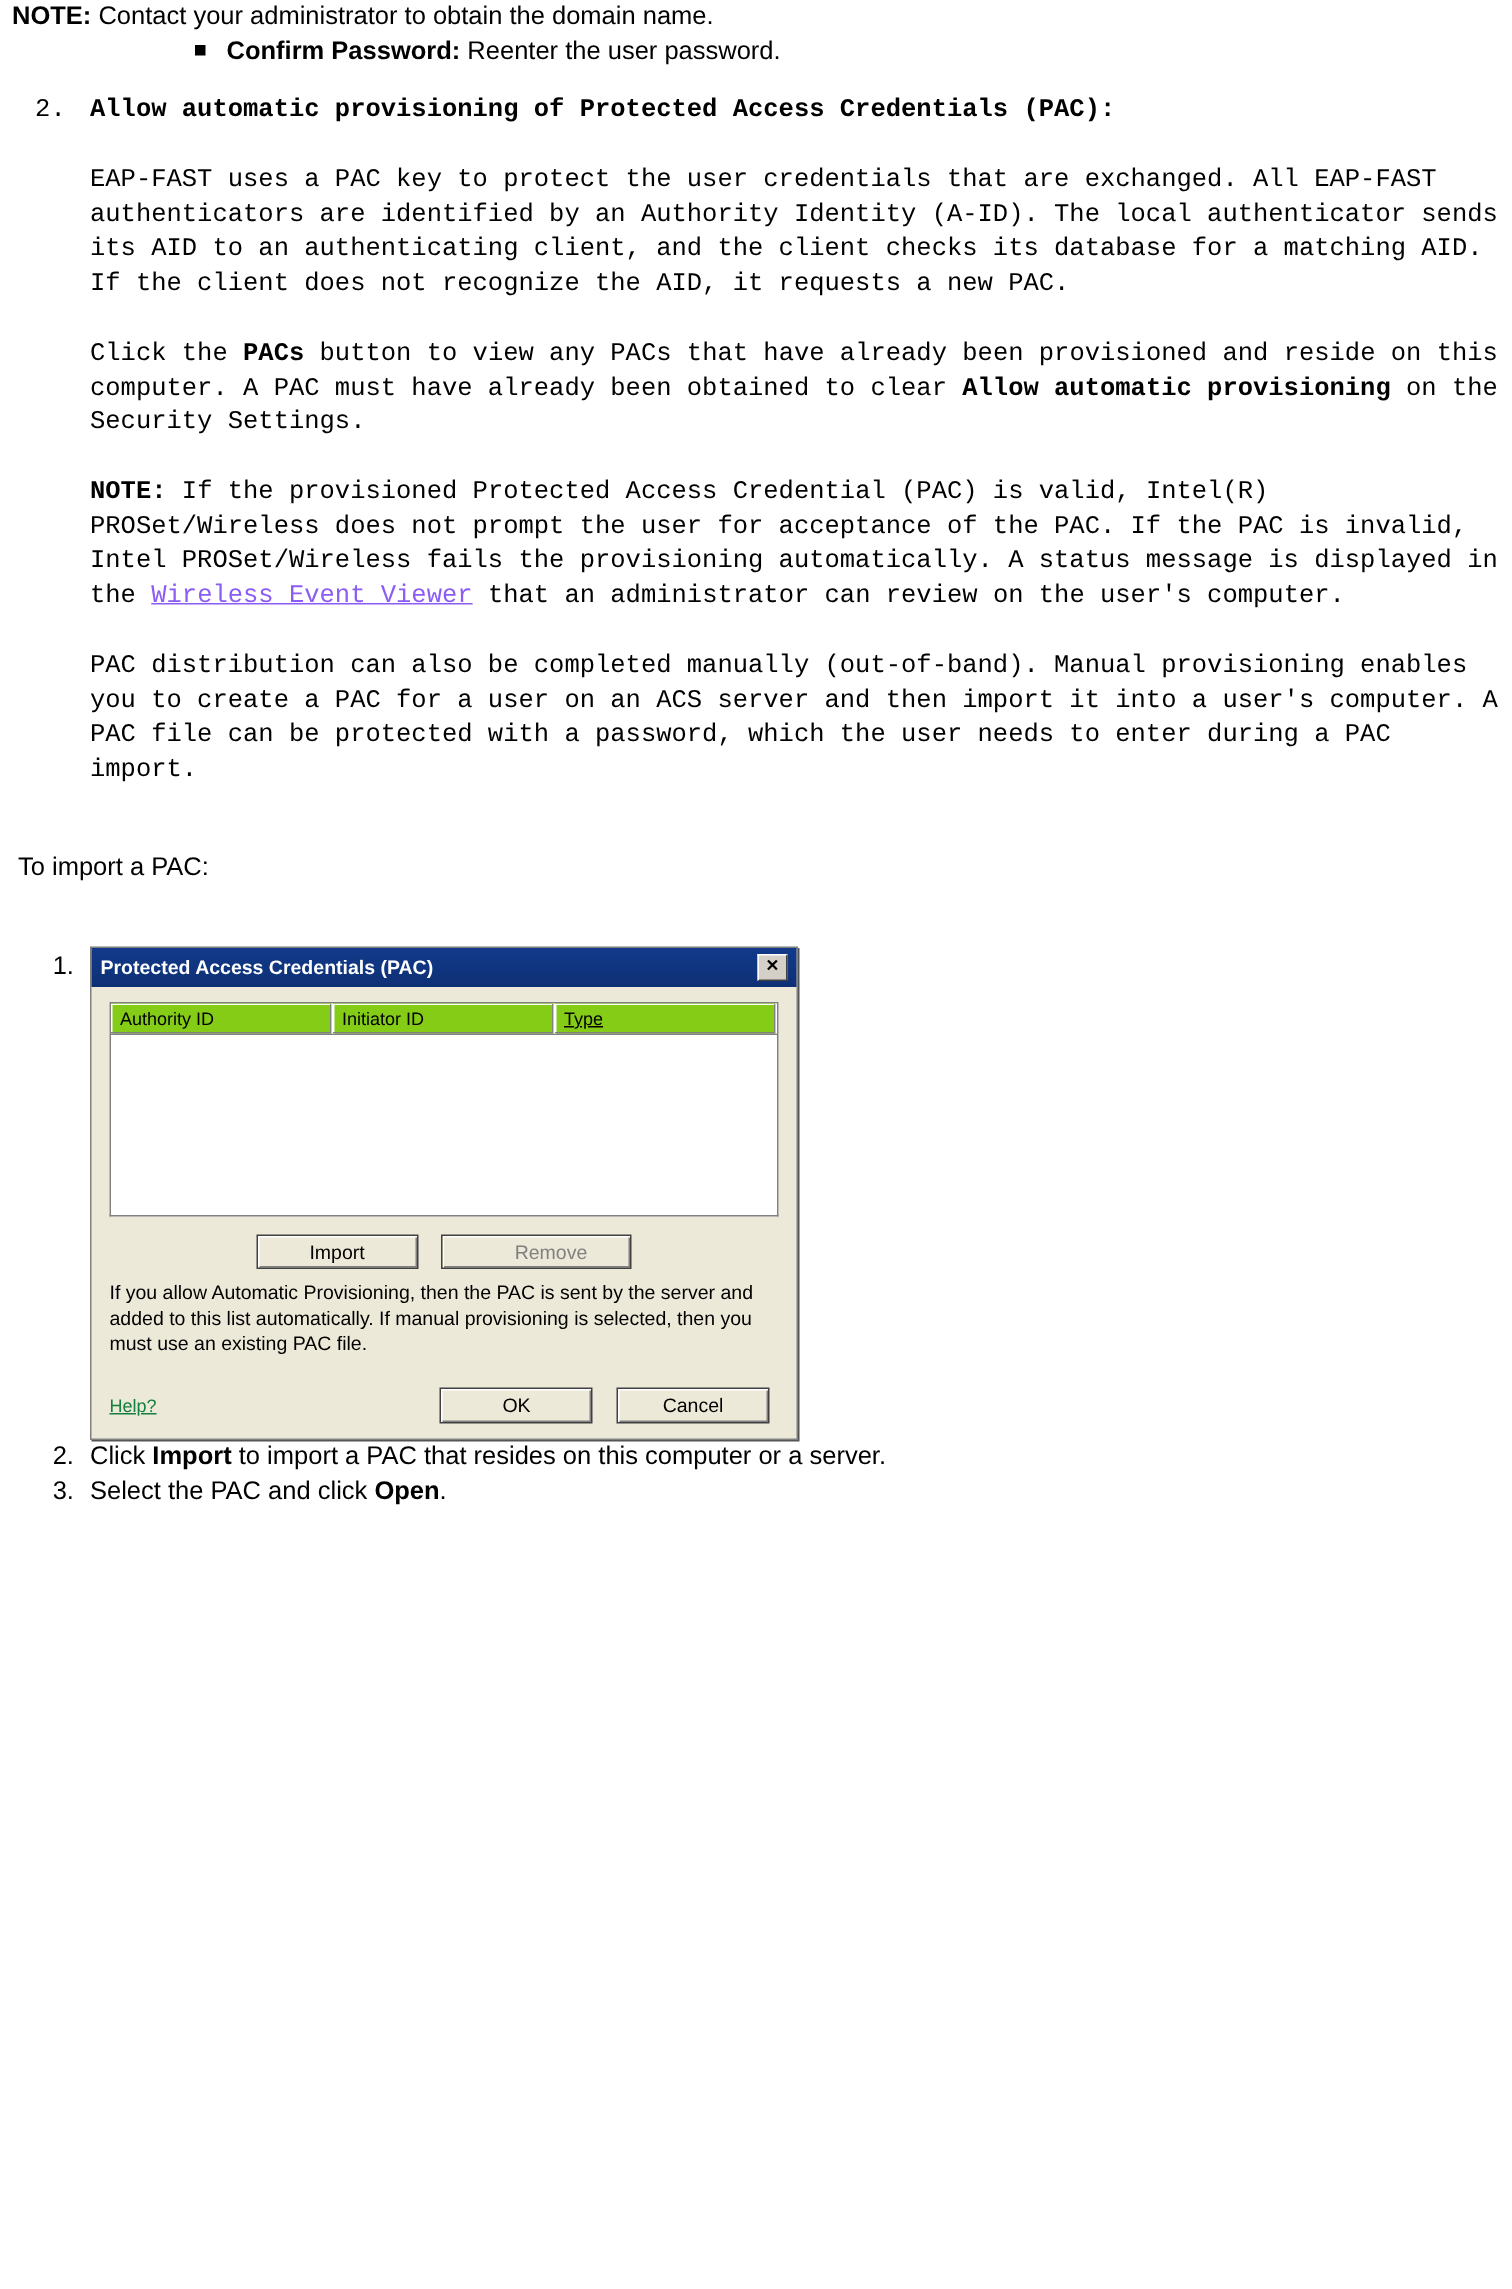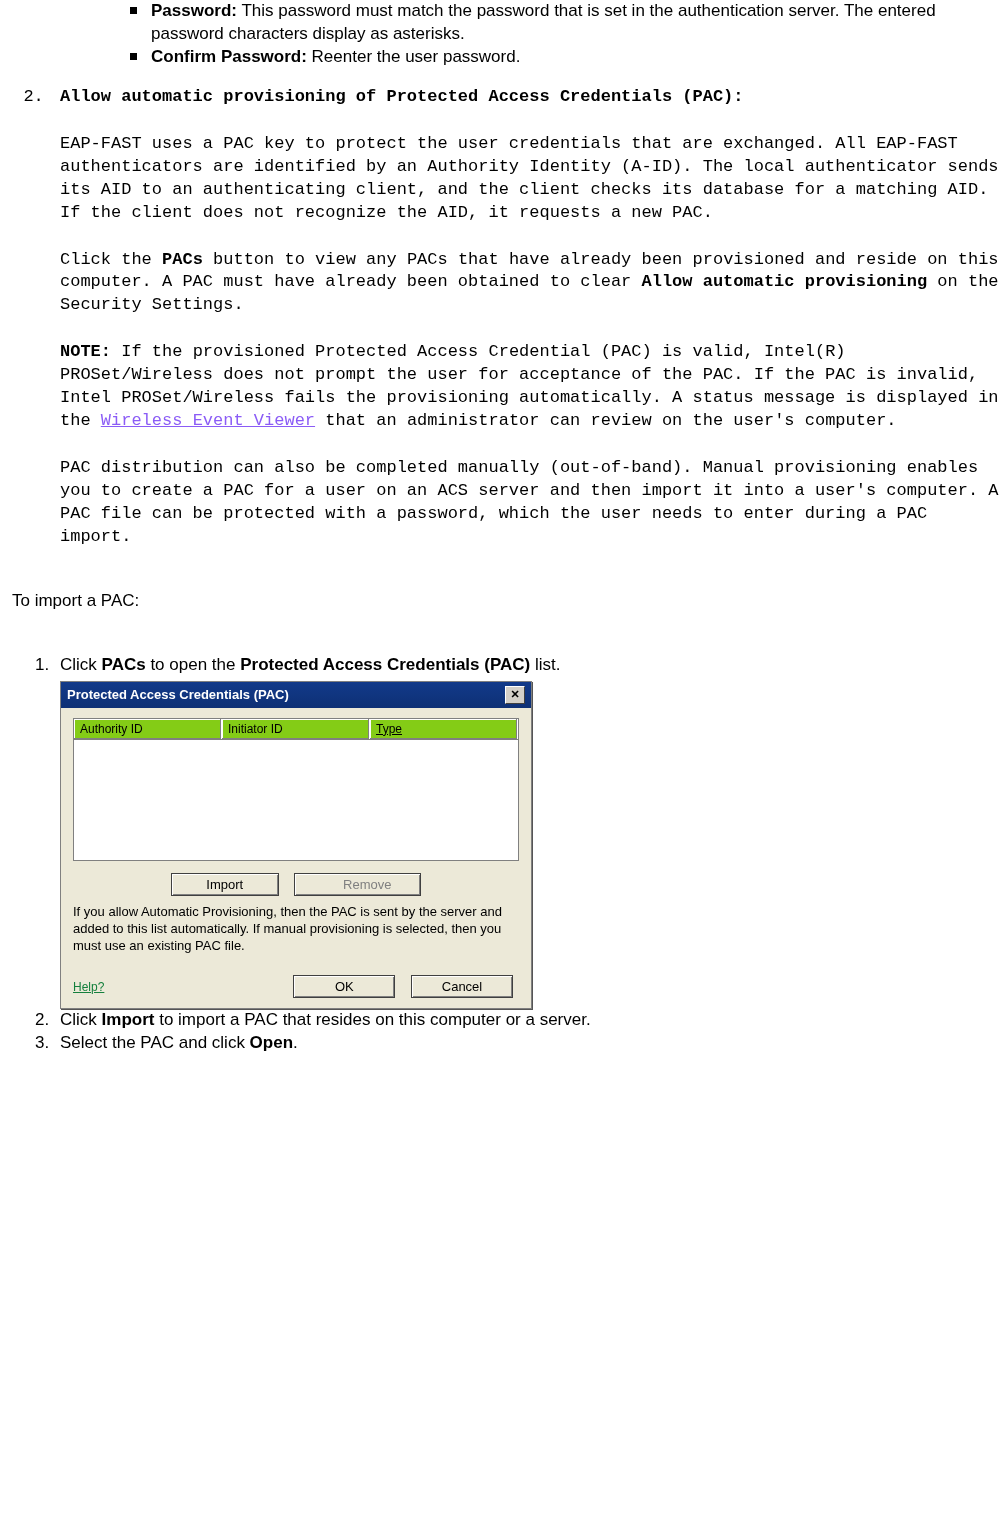--- a/index.html
+++ b/index.html
@@ -104,24 +104,24 @@
   .help-link { color:#15803d; text-decoration:underline; font-size:12px; cursor:pointer; }
   .footer-btns .btn { min-width:72px; }
 
   ol { list-style-position: outside; }
 </style>
 </head>
 <body>
 
 <div class="page">
 
+  <div class="p indent-3">
+    <span class="bold">NOTE:</span><span> Contact your administrator to obtain the domain name.</span>
+  </div>
 
-  <div class="li-sub">
-    <span class="sq-bullet"></span><span class="bold">Password:</span><span> This password must match the password that is set in the authentication server. The entered password characters display as asterisks.</span>
-  </div>
 
   <div class="li-sub">
     <span class="sq-bullet"></span><span class="bold">Confirm Password:</span><span> Reenter the user password.</span>
   </div>
 
   <ol start="2" class="ol-2">
     <li>
       <div class="p"><span class="bold">Allow automatic provisioning of Protected Access Credentials (PAC):</span></div>
       <div class="gap"></div>
       <div class="p">EAP-FAST uses a PAC key to protect the user credentials that are exchanged. All EAP-FAST authenticators are identified by an Authority Identity (A-ID). The local authenticator sends its AID to an authenticating client, and the client checks its database for a matching AID. If the client does not recognize the AID, it requests a new PAC.</div>
@@ -137,23 +137,20 @@
       <div class="p">PAC distribution can also be completed manually (out-of-band). Manual provisioning enables you to create a PAC for a user on an ACS server and then import it into a user's computer. A PAC file can be protected with a password, which the user needs to enter during a PAC import.</div>
     </li>
   </ol>
 
   <div class="gap"></div>
   <div class="p" style="margin-left:4px;">To import a PAC:</div>
   <div class="gap"></div>
 
   <ol start="1" class="ol-1">
     <li>
-      <div class="p">
-        <span>Click </span><span class="bold">PACs</span><span> to open the </span><span class="bold">Protected Access Credentials (PAC)</span><span> list.</span>
-      </div>
 
       <div class="dialog-wrap" style="margin-left:0;">
         <div class="dialog">
           <div class="titlebar">
             <span>Protected Access Credentials (PAC)</span>
             <span class="close-box">✕</span>
           </div>
           <div class="dlg-body">
             <div class="listhead">
               <div class="col" style="width:135px;">Authority ID</div>

